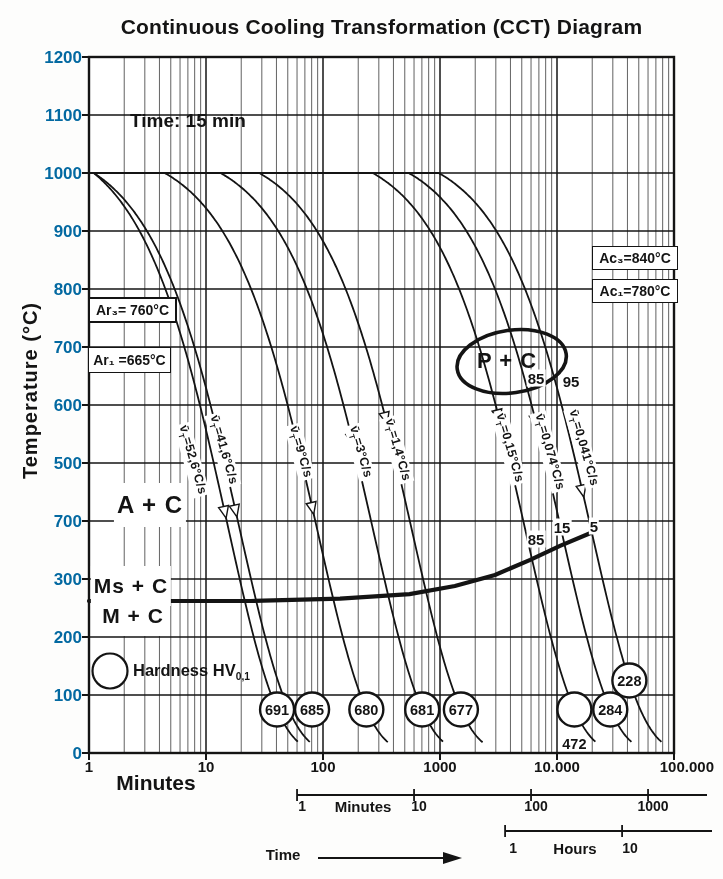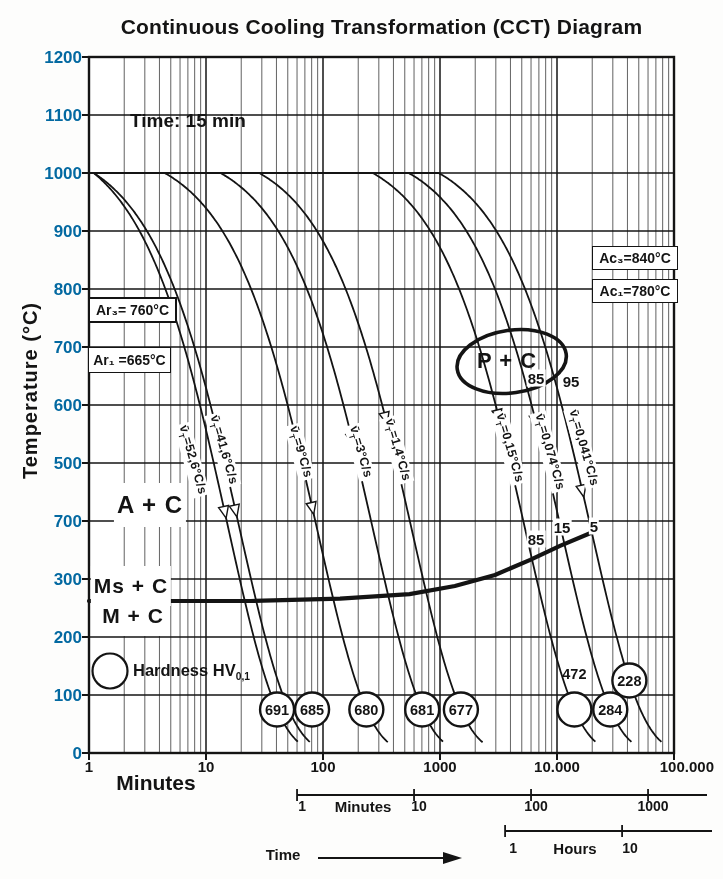--- a/index.html
+++ b/index.html
@@ -177,21 +177,21 @@
   <div class="lbl unit2" style="left:313px;top:799px;width:100px;">Minutes</div>
   <div class="lbl unit2" style="left:525px;top:841px;width:100px;">Hours</div>
   <div class="lbl unit2" style="left:253px;top:847px;width:60px;text-align:center;">Time</div>
 
   <div id="overlay">
       <div class="hv" style="left:277.0668404364227px;top:710px;">691</div>
       <div class="hv" style="left:312.0668404364227px;top:710px;">685</div>
       <div class="hv" style="left:366.34795622847577px;top:710px;">680</div>
       <div class="hv" style="left:422.1711430306763px;top:710px;">681</div>
       <div class="hv" style="left:460.89734965852296px;top:710px;">677</div>
-      <div class="hv" style="left:574.3916525233622px;top:674px;">472</div>
+      <div class="hv" style="left:574.3916525233622px;top:744px;">472</div>
       <div class="hv" style="left:610.2942186243527px;top:710px;">284</div>
       <div class="hv" style="left:629.3729067321801px;top:681px;">228</div>
       <div class="ylab" style="left:30px;top:48px;width:52px;">1200</div>
       <div class="ylab" style="left:30px;top:106px;width:52px;">1100</div>
       <div class="ylab" style="left:30px;top:164px;width:52px;">1000</div>
       <div class="ylab" style="left:30px;top:222px;width:52px;">900</div>
       <div class="ylab" style="left:30px;top:280px;width:52px;">800</div>
       <div class="ylab" style="left:30px;top:338px;width:52px;">700</div>
       <div class="ylab" style="left:30px;top:396px;width:52px;">600</div>
       <div class="ylab" style="left:30px;top:454px;width:52px;">500</div>

